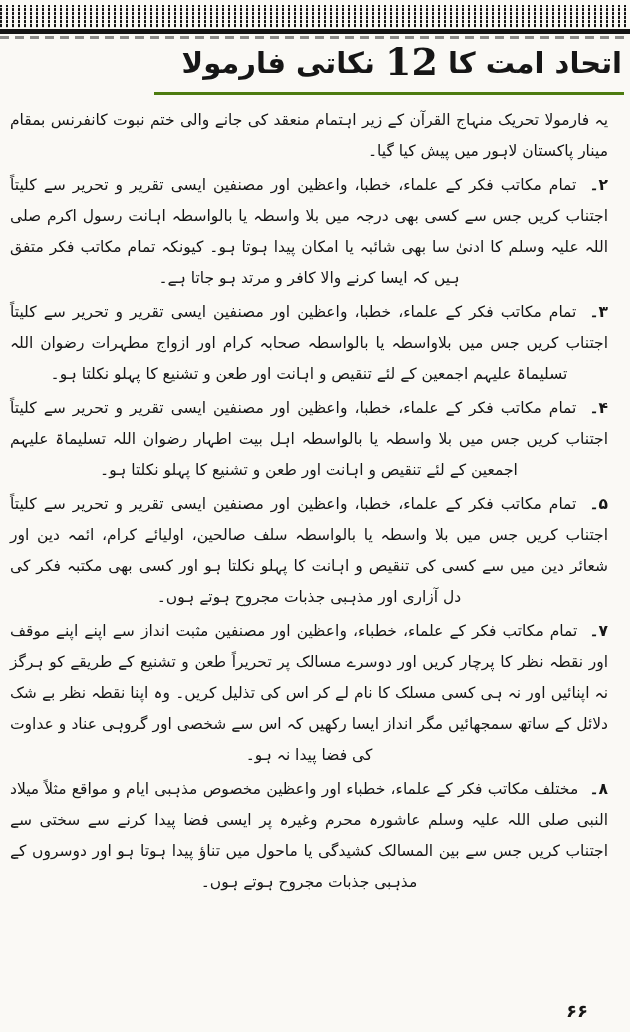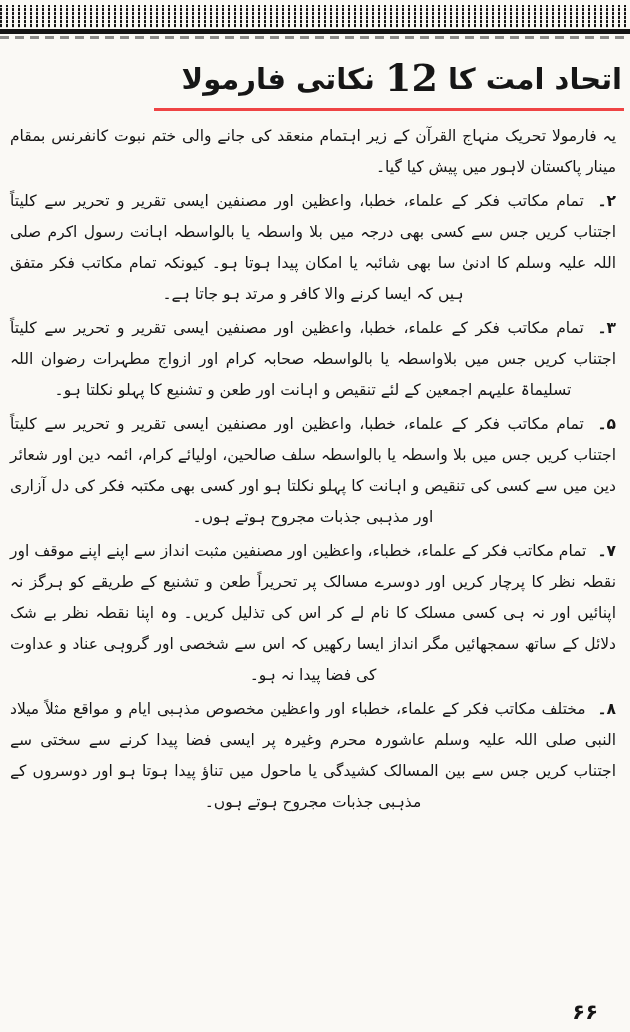--- a/index.html
+++ b/index.html
@@ -30,57 +30,56 @@
   }
 
   
   .title-wrap {
     margin: 44px 6px 0 0;
     text-align: right;
     direction: rtl;
   }
   .title {
     display: inline-block;
-    border-bottom: 3px solid #ef4444;
+    border-bottom: 3px solid #4d7c0f;
     padding: 0 2px 9px 28px;
     font-weight: bold;
     font-size: 29px;
     line-height: 1.35;
     white-space: nowrap;
-    margin-top: 16px;
   }
   .title-num {
     font-family: "DejaVu Serif", serif;
     font-weight: bold;
     font-size: 38px;
     line-height: 0;
     vertical-align: -2px;
     letter-spacing: -1px;
   }
 
   
   .content {
     padding: 10px 10px 0 10px;
     font-size: 15.5px;
     line-height: 31px;
     text-align: justify;
   }
-  .content p { margin: 0 4px 3px 0; }
+  .content p { margin: 0 12px 3px 0; }
   p.intro { text-align-last: right; }
   p.point { text-align-last: center; }
   .marker { font-weight: bold; margin-left: 6px; }
 
   
   .page-number {
     position: absolute;
     top: 1000px;
     left: 552px;
     width: 42px;
-    text-align: right;
-    font-size: 21px;
+    text-align: center;
+    font-size: 18px;
     font-weight: bold;
     background: #faf9f5;
     padding: 0 4px;
   }
 </style>
 </head>
 <body>
 
 <div class="page">
 
@@ -105,20 +104,24 @@
     <p class="point">
       <span class="marker">۲۔</span>
       <span>تمام مکاتب فکر کے علماء، خطبا، واعظین اور مصنفین ایسی تقریر و تحریر سے کلیتاً اجتناب کریں جس سے کسی بھی درجہ میں بلا واسطہ یا بالواسطہ اہانت رسول اکرم صلی اللہ علیہ وسلم کا ادنیٰ سا بھی شائبہ یا امکان پیدا ہوتا ہو۔ کیونکہ تمام مکاتب فکر متفق ہیں کہ ایسا کرنے والا کافر و مرتد ہو جاتا ہے۔</span>
     </p>
 
     <p class="point">
       <span class="marker">۳۔</span>
       <span>تمام مکاتب فکر کے علماء، خطبا، واعظین اور مصنفین ایسی تقریر و تحریر سے کلیتاً اجتناب کریں جس میں بلاواسطہ یا بالواسطہ صحابہ کرام اور ازواج مطہرات رضوان اللہ تسلیماۃ علیہم اجمعین کے لئے تنقیص و اہانت اور طعن و تشنیع کا پہلو نکلتا ہو۔</span>
     </p>
 
+    <p class="point">
+      <span class="marker">۴۔</span>
+      <span>تمام مکاتب فکر کے علماء، خطبا، واعظین اور مصنفین ایسی تقریر و تحریر سے کلیتاً اجتناب کریں جس میں بلا واسطہ یا بالواسطہ اہل بیت اطہار رضوان اللہ تسلیماۃ علیہم اجمعین کے لئے تنقیص و اہانت اور طعن و تشنیع کا پہلو نکلتا ہو۔</span>
+    </p>
 
     <p class="point">
       <span class="marker">۵۔</span>
       <span>تمام مکاتب فکر کے علماء، خطبا، واعظین اور مصنفین ایسی تقریر و تحریر سے کلیتاً اجتناب کریں جس میں بلا واسطہ یا بالواسطہ سلف صالحین، اولیائے کرام، ائمہ دین اور شعائر دین میں سے کسی کی تنقیص و اہانت کا پہلو نکلتا ہو اور کسی بھی مکتبہ فکر کی دل آزاری اور مذہبی جذبات مجروح ہوتے ہوں۔</span>
     </p>
 
 
     <p class="point">
       <span class="marker">۷۔</span>
       <span>تمام مکاتب فکر کے علماء، خطباء، واعظین اور مصنفین مثبت انداز سے اپنے اپنے موقف اور نقطہ نظر کا پرچار کریں اور دوسرے مسالک پر تحریراً طعن و تشنیع کے طریقے کو ہرگز نہ اپنائیں اور نہ ہی کسی مسلک کا نام لے کر اس کی تذلیل کریں۔ وہ اپنا نقطہ نظر بے شک دلائل کے ساتھ سمجھائیں مگر انداز ایسا رکھیں کہ اس سے شخصی اور گروہی عناد و عداوت کی فضا پیدا نہ ہو۔</span>

